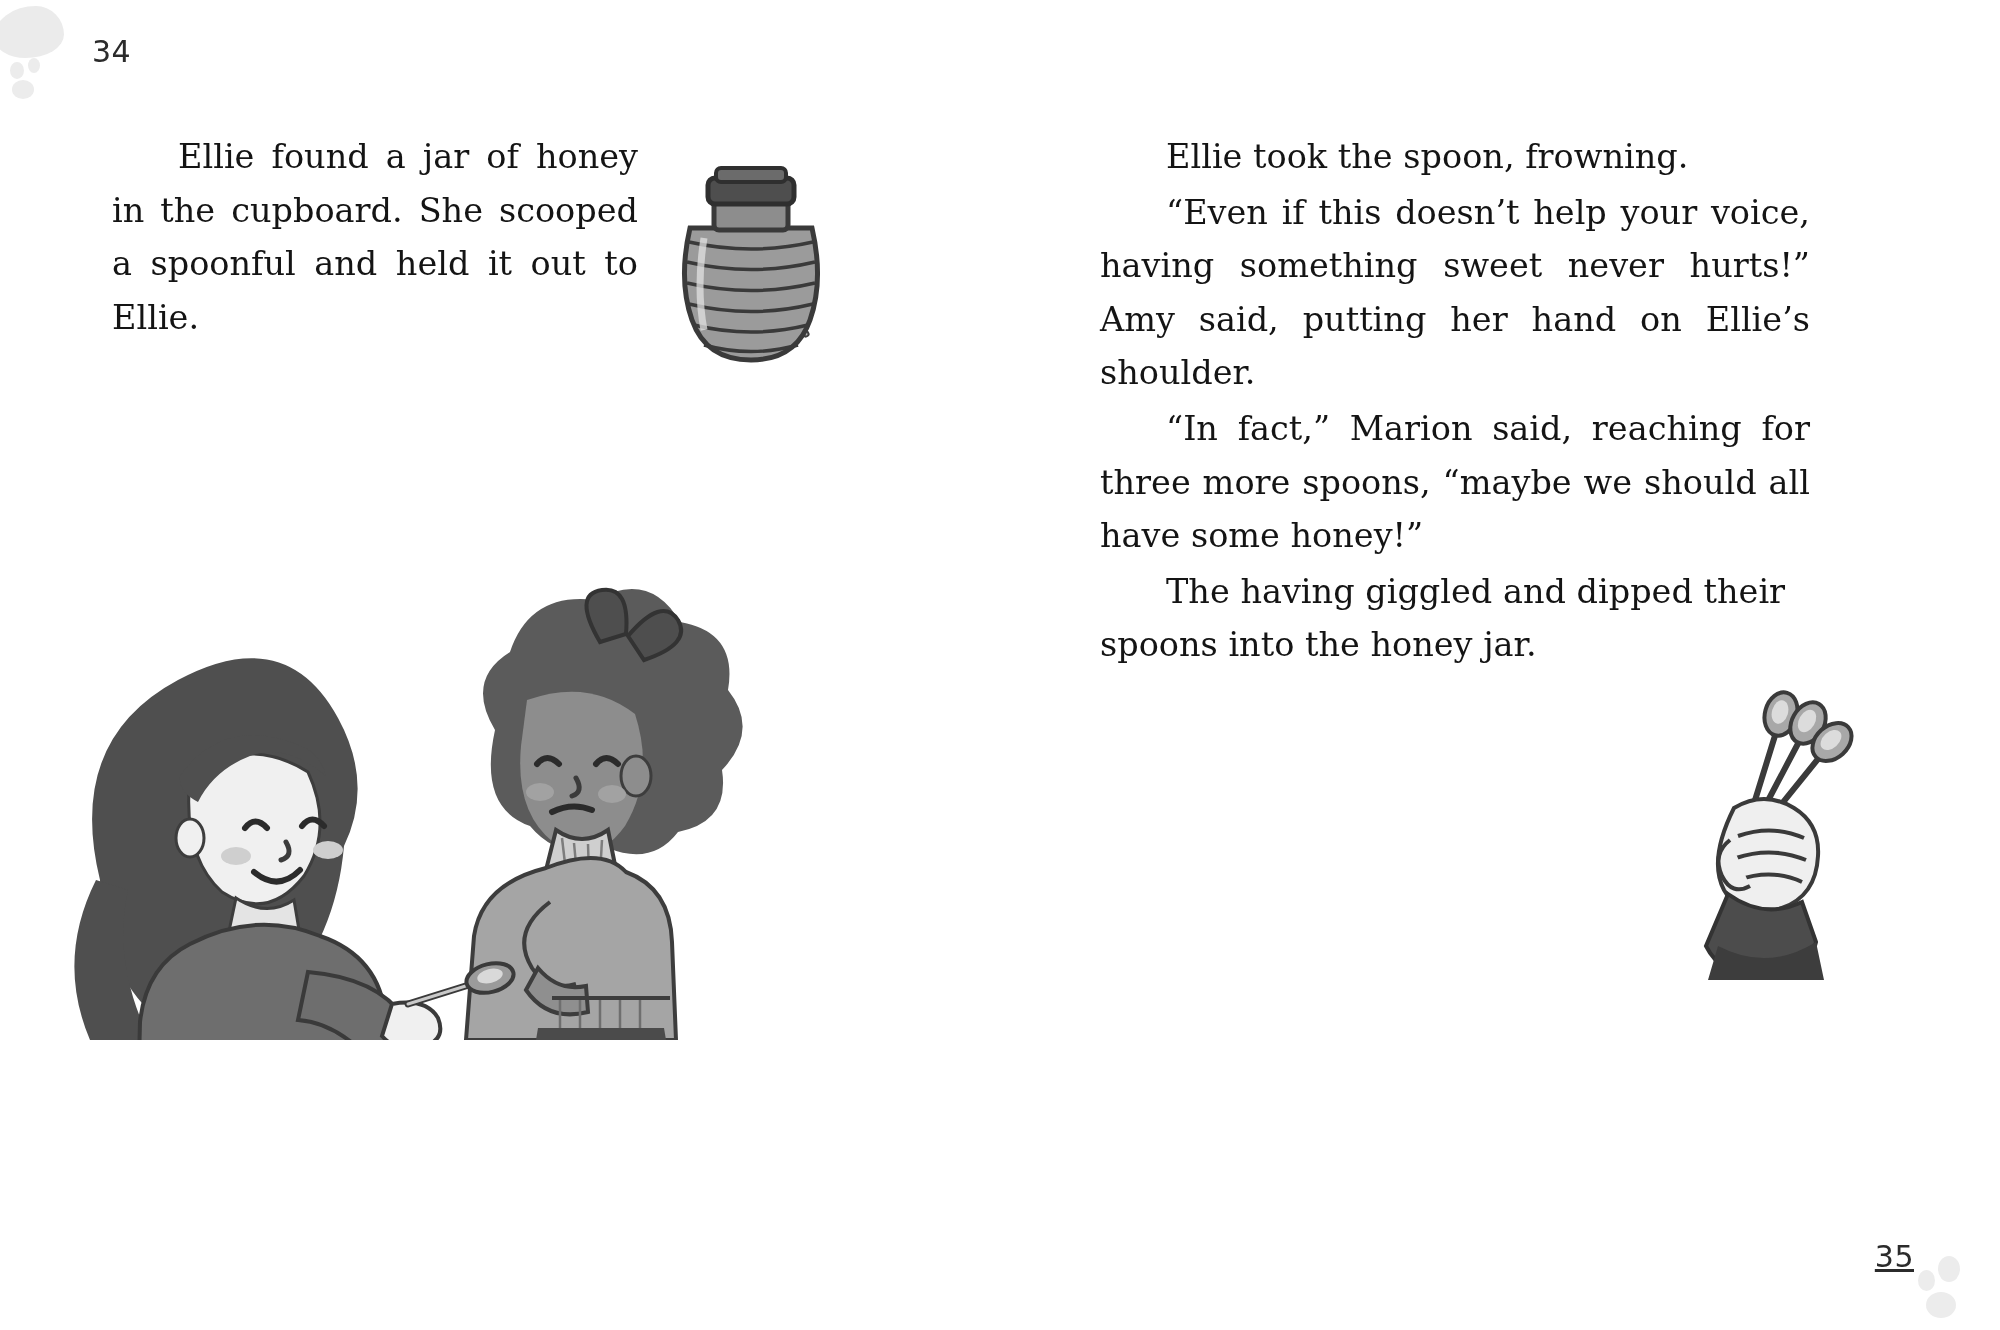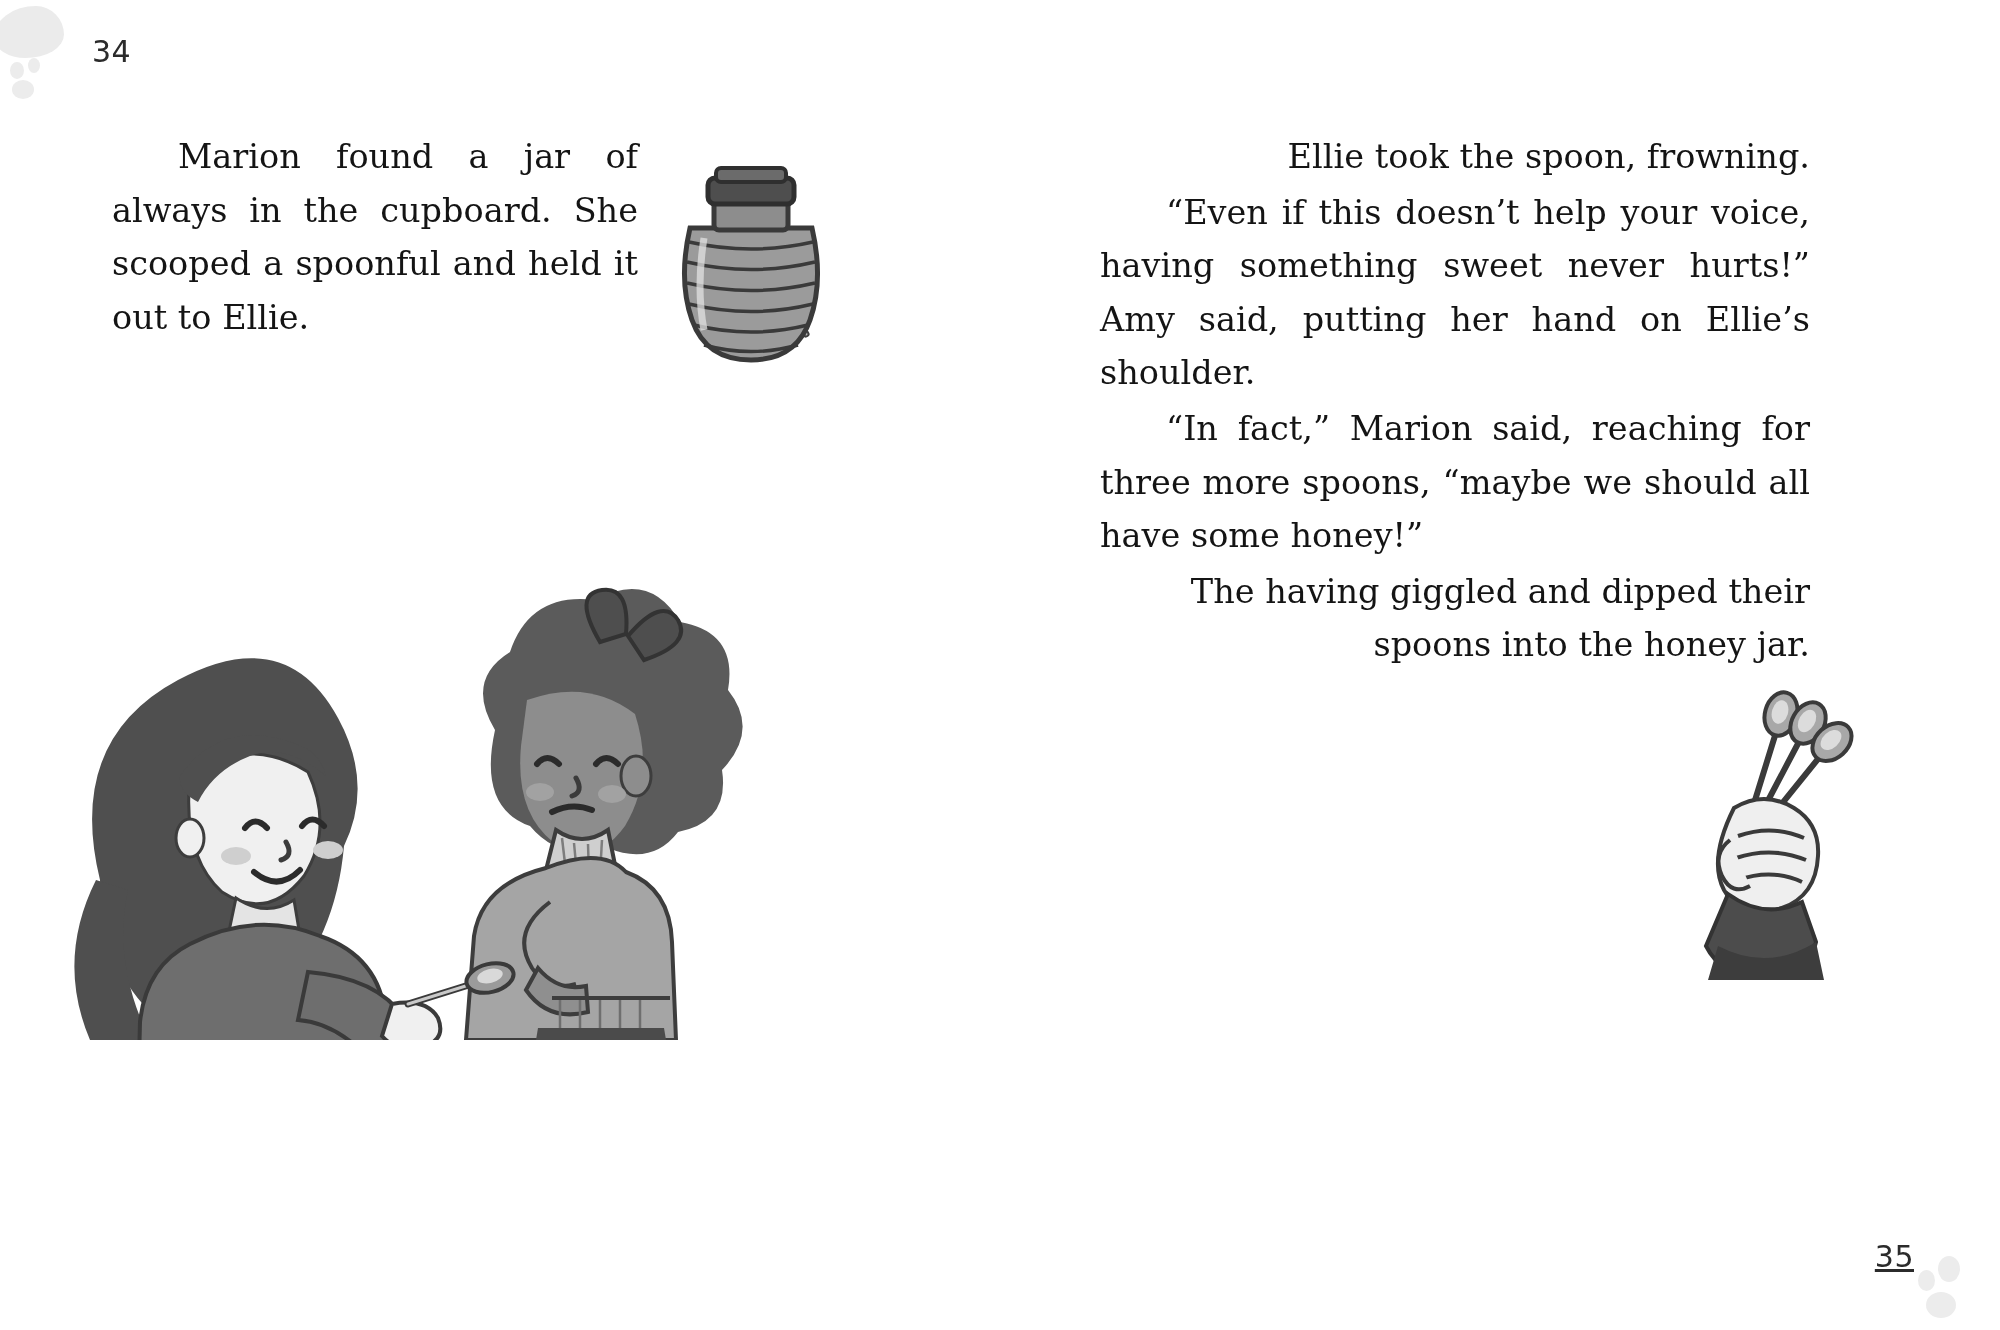--- a/index.html
+++ b/index.html
@@ -63,21 +63,21 @@
   }
   .col-left  { left: 112px; }
   .col-right { left: 1100px; }
 
   .para {
     margin: 0 0 2px 0;
     text-indent: 66px;
     text-align: justify;
     text-justify: inter-word;
   }
-  .para.ragged { text-align: right; }
+  .para.ragged { text-align: left; }
 
   
   .jar-float {
     float: right;
     width: 190px;
     height: 260px;
     margin: 8px -24px 0 18px;
     shape-outside: margin-box;
   }
 
@@ -142,21 +142,21 @@
 
       <path d="M48 100 q-8 50 0 92" stroke="#e2e2e2" stroke-width="7" fill="none" opacity="0.75"></path>
 
       <rect x="58" y="62" width="74" height="30" rx="5" fill="#8d8d8d" stroke="#3a3a3a" stroke-width="5"></rect>
 
       <rect x="52" y="40" width="86" height="26" rx="7" fill="#4e4e4e" stroke="#2f2f2f" stroke-width="5"></rect>
       <rect x="60" y="30" width="70" height="14" rx="5" fill="#6b6b6b" stroke="#2f2f2f" stroke-width="4"></rect>
     </svg>
   </div>
 
-  <p class="para">Marion found a jar of always in the cupboard. She scooped a spoonful and held it out to Ellie.</p>
+  <p class="para">Ellie found a jar of honey in the cupboard. She scooped a spoonful and held it out to Ellie.</p>
 </div>
 
 <div class="illus-girls">
   <svg viewBox="0 0 740 460" width="740" height="460" aria-hidden="true">
 
     <g>
 
       <path d="M455 150 q-30 -50 15 -78 q20 -60 85 -52 q55 -30 85 22 q58 10 48 68 q32 40 -6 80 q8 52 -44 62 q-26 34 -70 16 q-48 14 -78 -22 q-52 -18 -35 -96 z" fill="#5b5b5b"></path>
 
       <path d="M560 62 q-28 -48 2 -52 q28 -4 24 44 z" fill="#4e4e4e" stroke="#333" stroke-width="4"></path>

